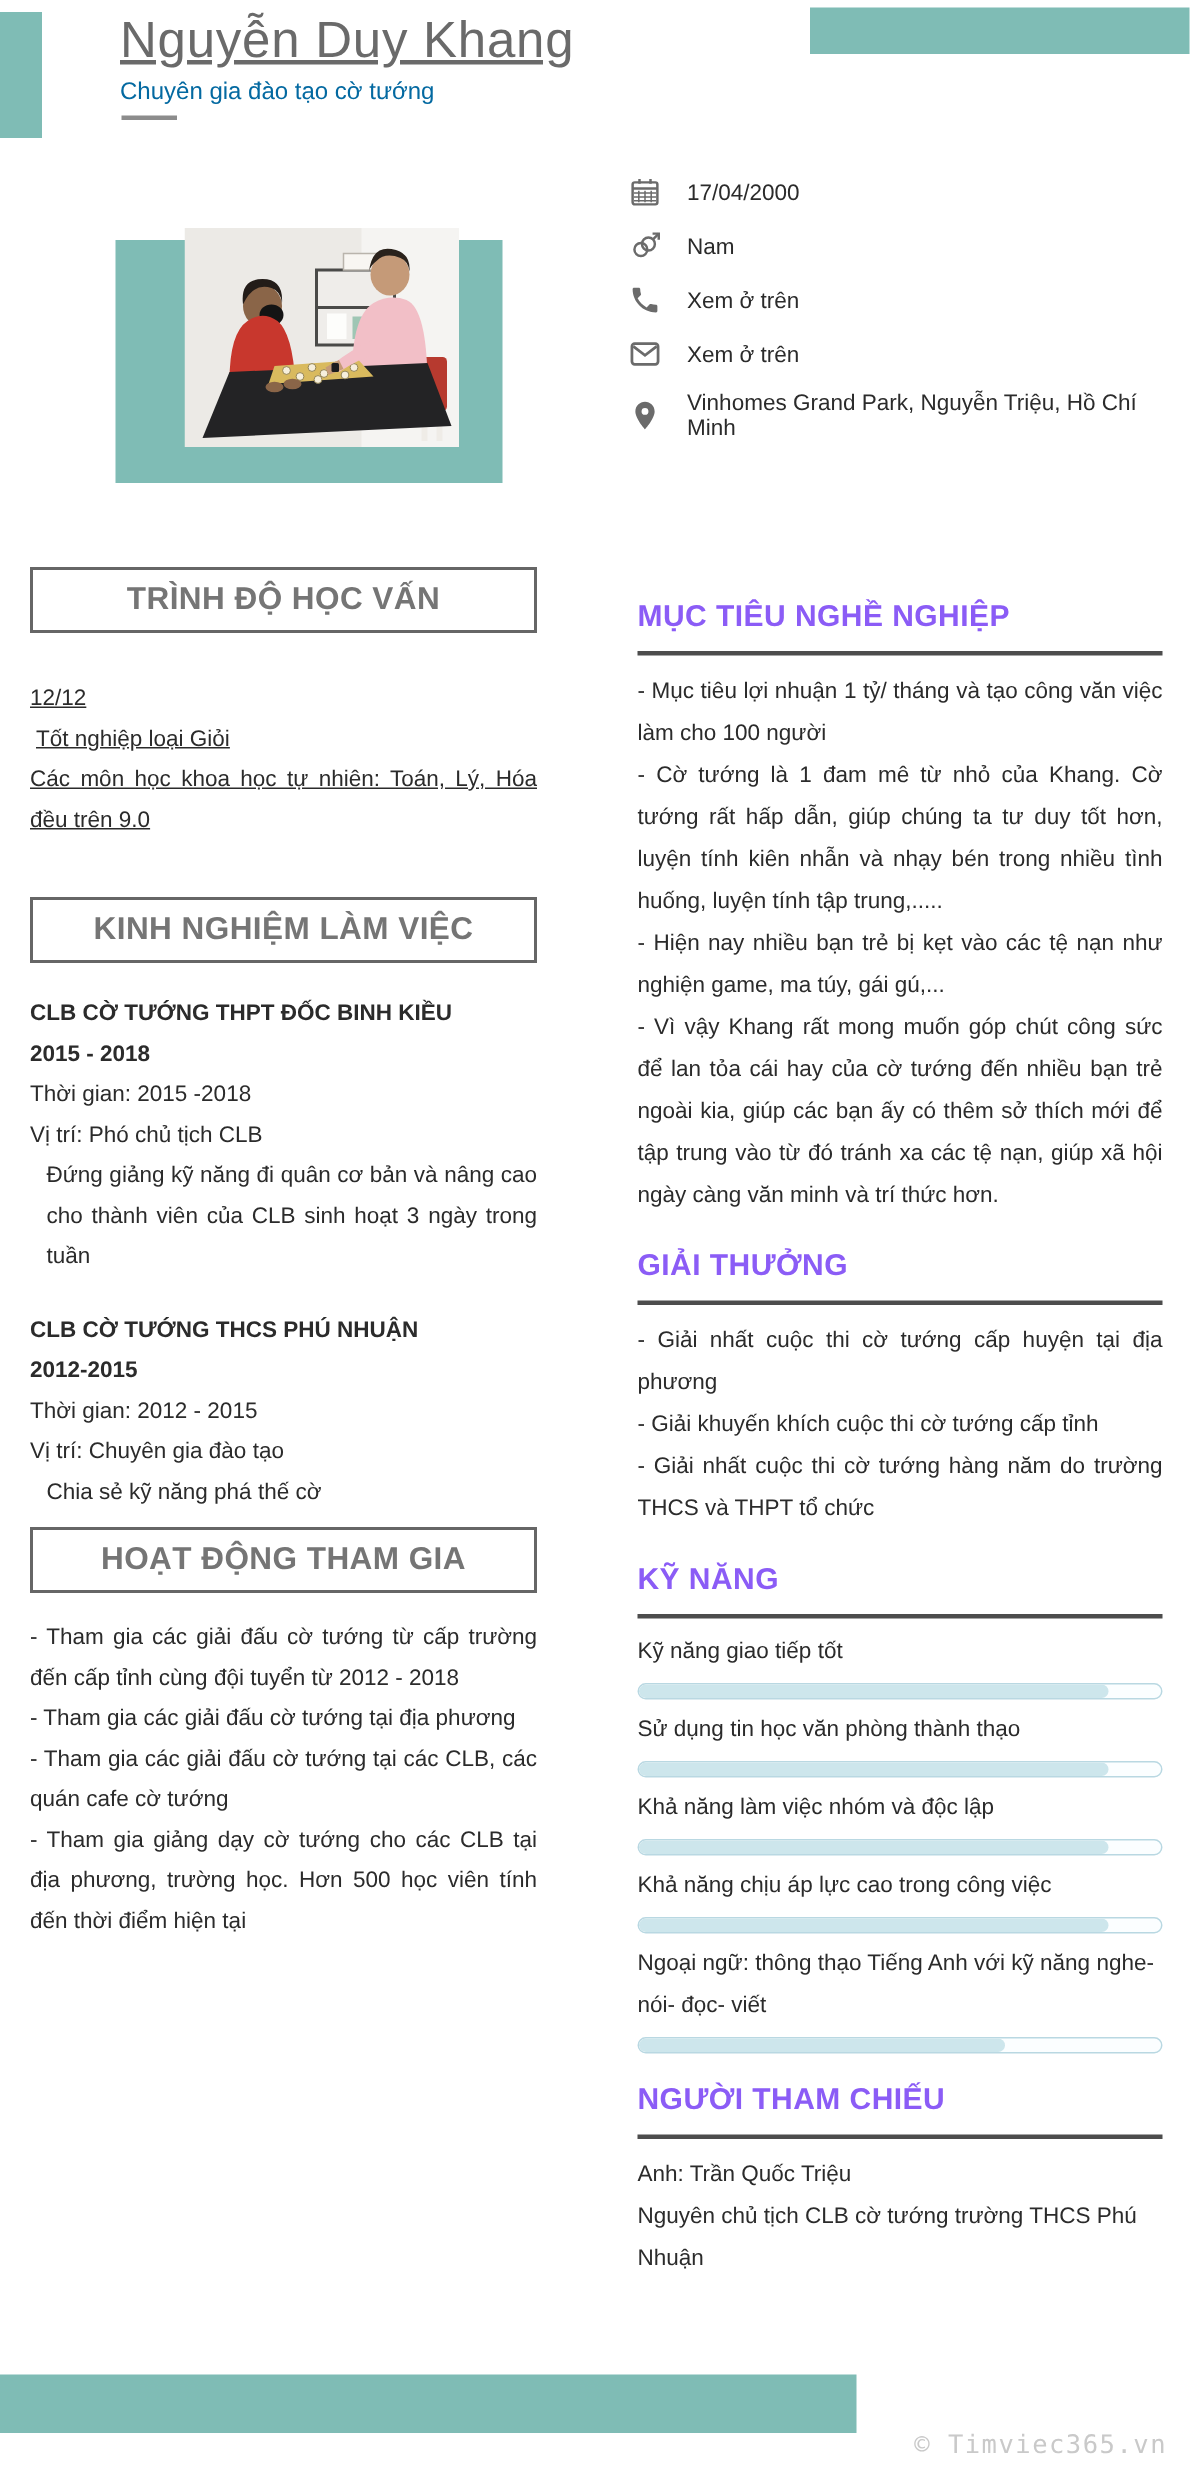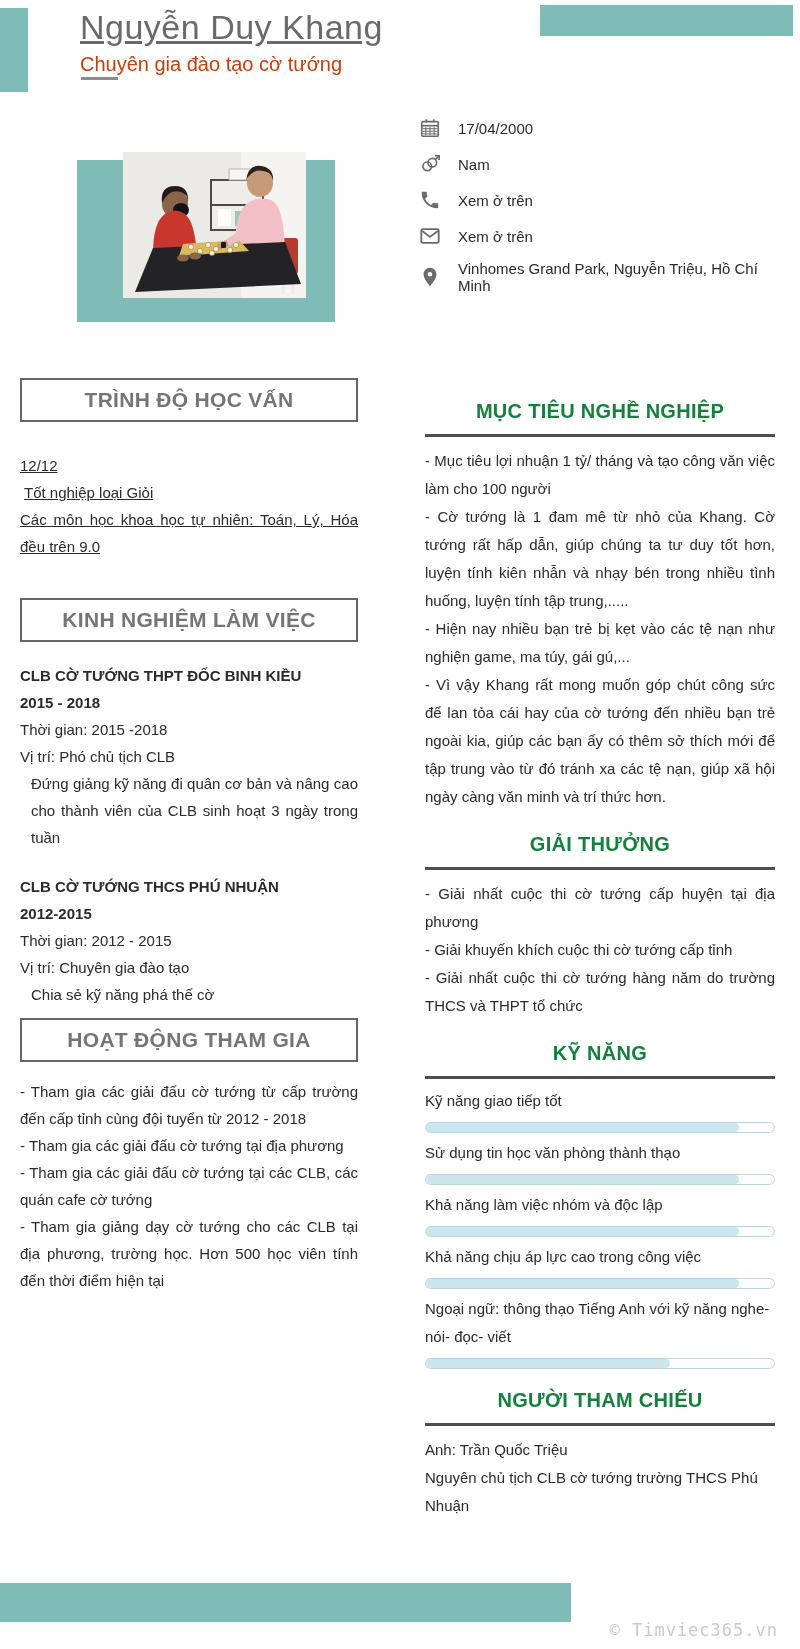--- a/index.html
+++ b/index.html
@@ -8,40 +8,40 @@
     font-family:"Liberation Sans","DejaVu Sans",sans-serif; color:#2b2b2b;
     overflow:hidden;
   }
   .deco { position:absolute; background:#7fbcb5; }
   .deco-left { left:0; top:8px; width:28px; height:84px; }
   .deco-top-right { left:540px; top:5px; width:253px; height:31px; }
   .deco-bottom { left:0; top:1583px; width:571px; height:39px; }
 
   .name { position:absolute; left:80px; top:8px; margin:0; font-size:34px; font-weight:400;
           color:#6a6a6a; letter-spacing:.5px;text-decoration:underline; }
-  .subtitle { position:absolute; left:80px; top:53px; font-size:20px; color:#c2410c; }
+  .subtitle { position:absolute; left:80px; top:53px; font-size:16px; color:#0369a1; }
   .subtitle-rule { position:absolute; left:81px; top:77px; width:37px; height:3px; background:#8c8c8c; }
 
   .photo-backdrop { position:absolute; left:77px; top:160px; width:258px; height:162px; background:#7fbcb5; }
   .photo { position:absolute; left:123px; top:152px; width:183px; height:146px; }
   .photo svg { display:block; width:100%; height:100%; }
 
   .contact { position:absolute; left:418px; top:116px; width:372px; list-style:none; margin:0; padding:0; }
   .contact li { display:flex; align-items:center; min-height:23px; margin-bottom:12px; }
   .cicon { width:24px; height:24px; flex:0 0 24px; margin-right:16px;
            display:flex; align-items:center; justify-content:center; }
   .cicon svg { width:22px; height:22px; }
   .ctext { font-size:15px; color:#2b2b2b; }
 
   .col-left  { position:absolute; left:20px;  top:378px; width:338px; }
   .col-right { position:absolute; left:425px; top:400px; width:350px; }
 
   .box-heading { border:2px solid #666; color:#757575; font-weight:700; font-size:21px;
                  text-align:center; padding:8px 2px; letter-spacing:.3px; }
-  .rule-heading { text-align:center; color:#15803d; font-weight:700; font-size:20px;
+  .rule-heading { color:#8b5cf6; font-weight:700; font-size:20px;
                   padding-bottom:11px; border-bottom:3px solid #4d4d4d; letter-spacing:.3px; }
 
   p { margin:0; font-size:15px; line-height:27px; text-align:justify; }
   .col-right p { line-height:28px; }
   .indent { padding-left:11px; }
   .indent-sm { padding-left:4px; }
   .bold { font-weight:700; }
 
   .edu-body { margin-top:30px;text-decoration:underline; }
   .sec-exp  { margin-top:38px; }

